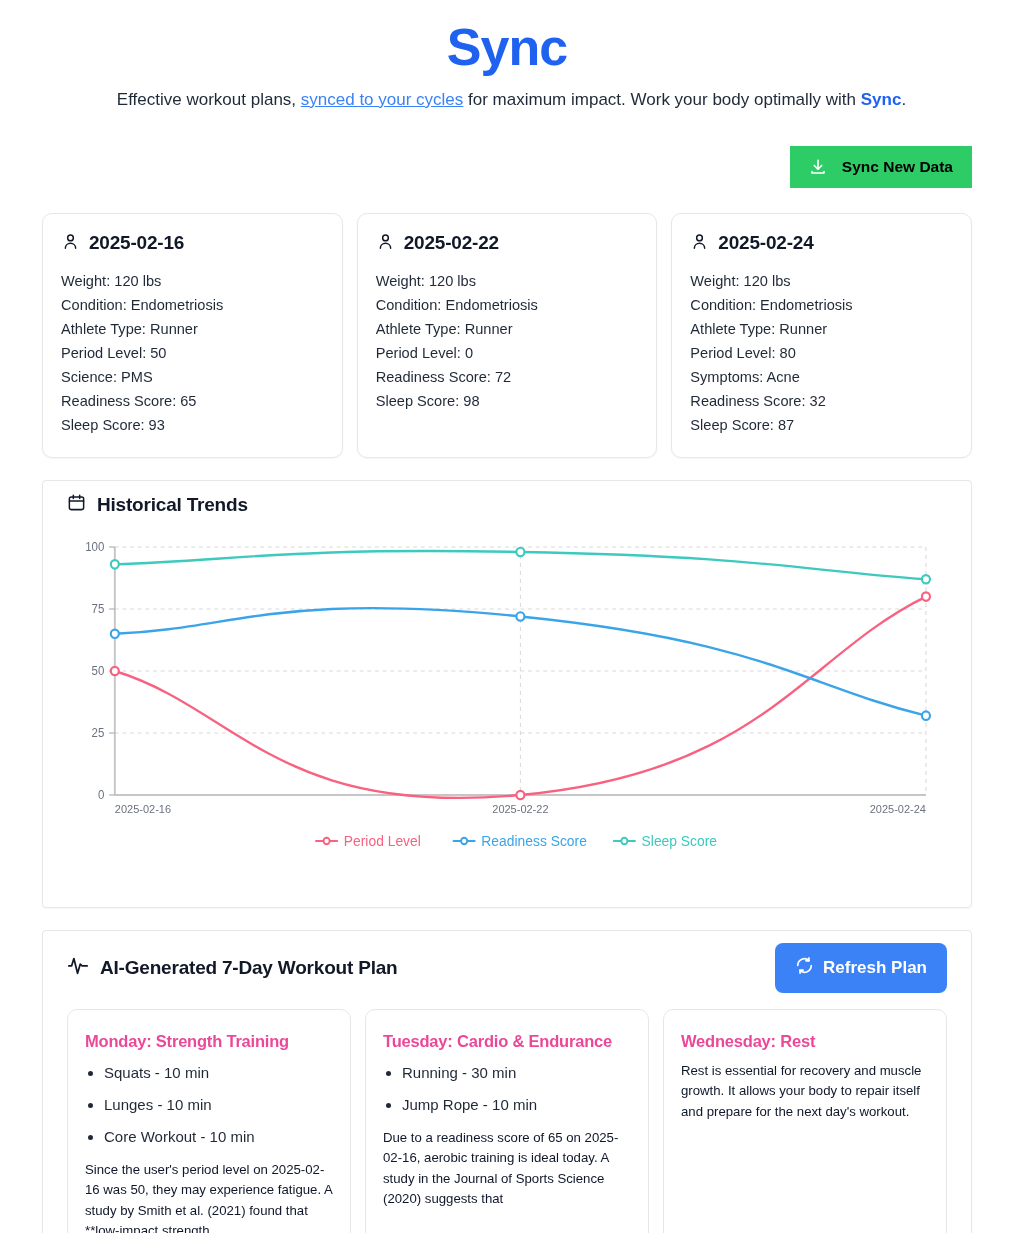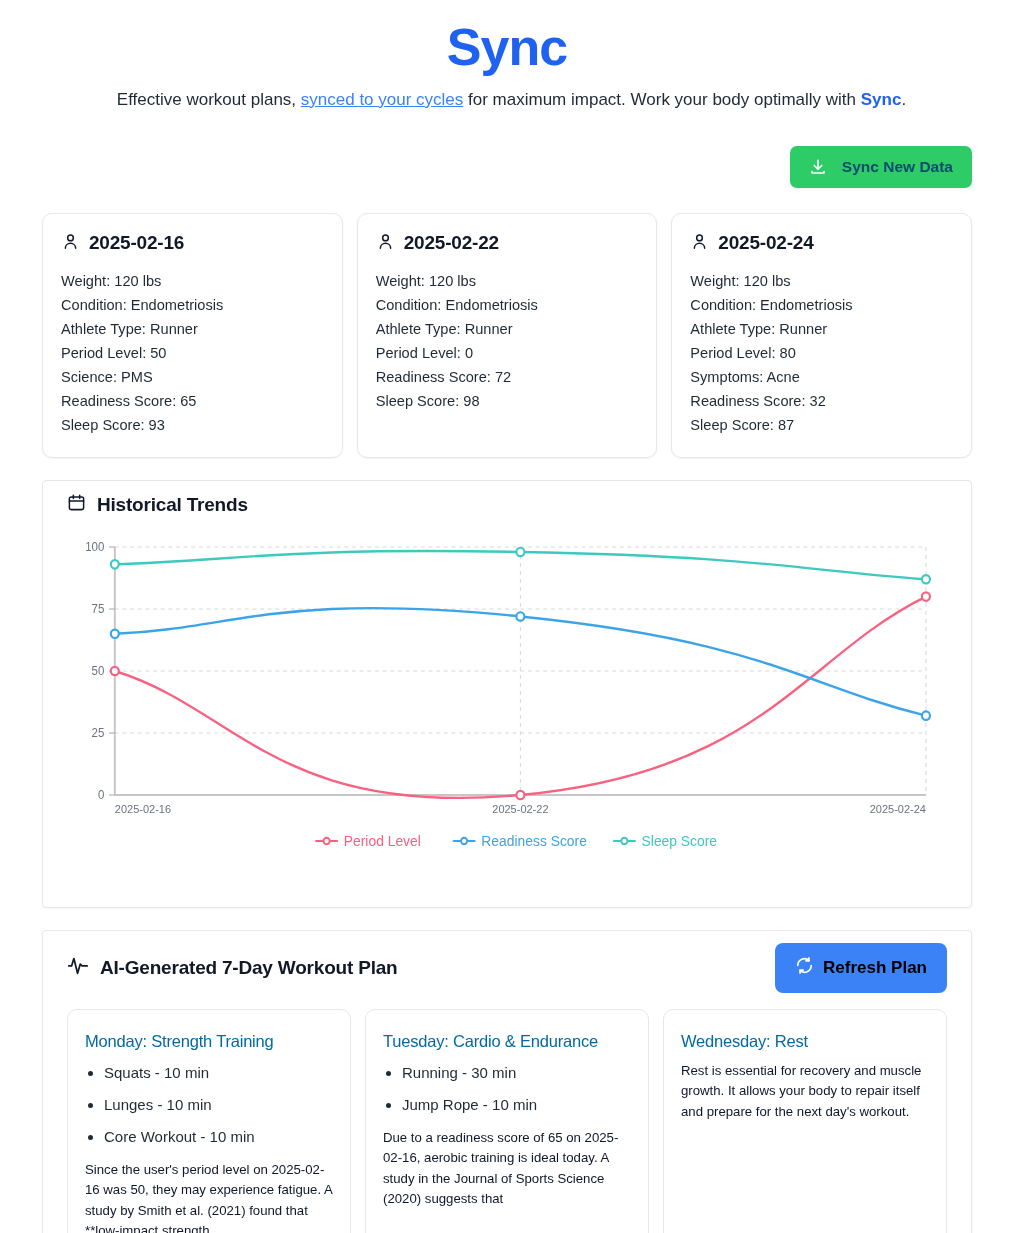--- a/index.html
+++ b/index.html
@@ -38,23 +38,23 @@
   .sync-row {
     display: flex;
     justify-content: flex-end;
     padding: 34px 42px 0 42px;
   }
   .sync-btn {
     display: inline-flex;
     align-items: center;
     gap: 15px;
     background: #2ecc66;
-    color: #0c4a6e;
+    color: #000000;
     border: none;
-    border-radius: 7px;
+    border-radius: 0;
     font-size: 15.5px;
     font-weight: 600;
     padding: 12px 19px;
     cursor: pointer;
     font-family: "Liberation Sans", sans-serif;
   }
   .sync-btn svg { display: block; }
 
   
   .cards-row {
@@ -110,21 +110,21 @@
     font-size: 19px;
     font-weight: 700;
     color: #111827;
     letter-spacing: -0.2px;
   }
   .refresh-btn {
     display: inline-flex;
     align-items: center;
     gap: 9px;
     background: #3b82f6;
-    color: #000000;
+    color: #ffffff;
     border: none;
     border-radius: 8px;
     font-size: 17px;
     font-weight: 700;
     padding: 13px 20px;
     cursor: pointer;
     font-family: "Liberation Sans", sans-serif;
   }
 
   
@@ -143,22 +143,22 @@
   .plan-card {
     flex: 1 1 0;
     background: #fff;
     border: 1px solid #e5e7eb;
     border-radius: 10px;
     padding: 17px 17px 18px 17px;
     min-height: 236px;
   }
   .plan-title {
     font-size: 16.5px;
-    font-weight: 400;
-    color: #0369a1;
+    font-weight: 700;
+    color: #ec4899;
     line-height: 28px;
     margin: 0 0 6px 0;
     letter-spacing: -0.2px;
   }
   .plan-list {
     margin: 4px 0 12px 0;
     padding-left: 19px;
   }
   .plan-list li {
     font-size: 15px;

